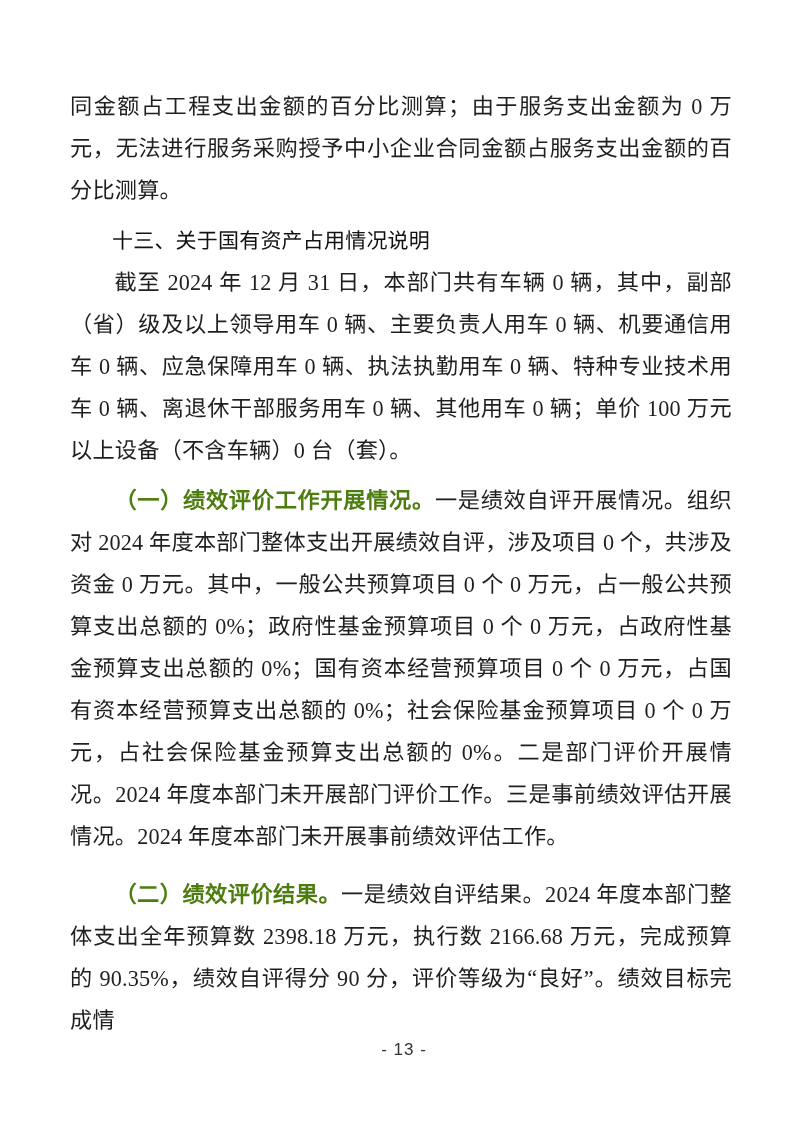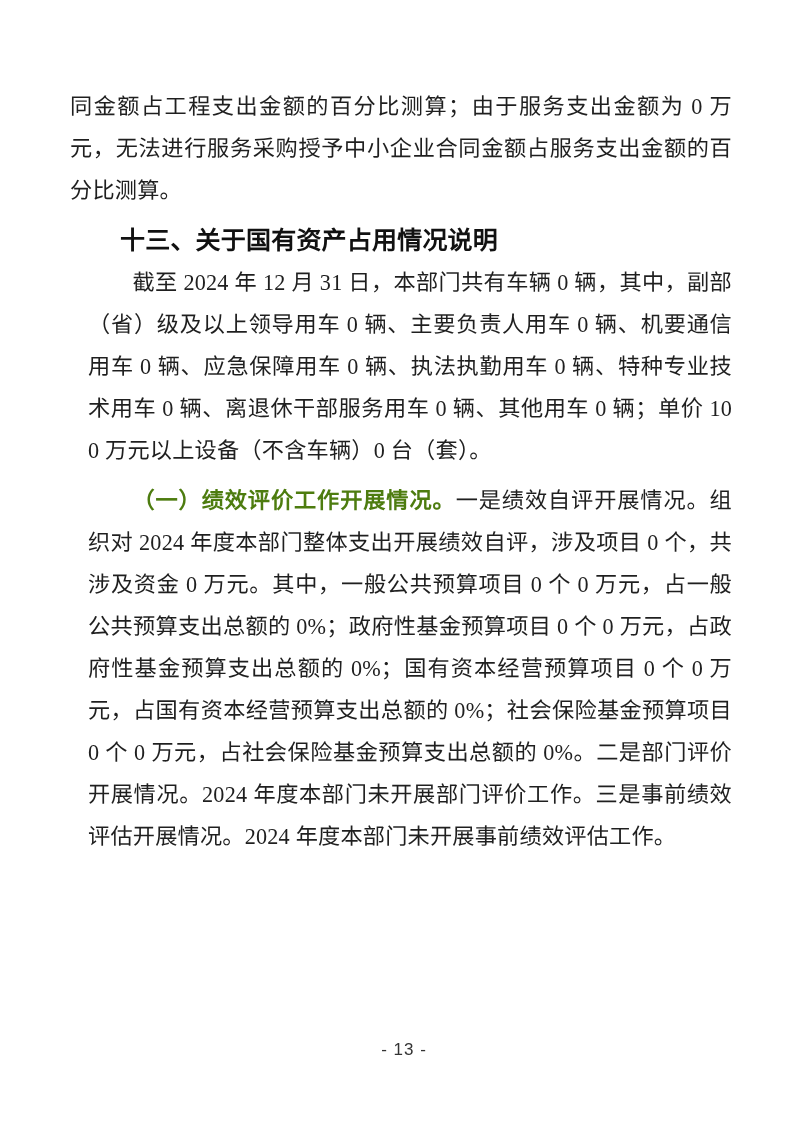--- a/index.html
+++ b/index.html
@@ -42,28 +42,27 @@
     text-align-last: left;
     text-justify: inter-character;
     margin: 0;
     letter-spacing: 0.2px;
     word-break: break-all;
     color: #1f1f1f;
   }
 
   .para.indent {
     text-indent: 2em;
-    margin-left: 18px;
   }
 
   
   .heading {
-    font-size: 25px;
+    font-size: 21px;
     line-height: 42px;
-    font-weight: bold;
+    font-weight: normal;
     margin: 0;
     text-indent: 2em;
     letter-spacing: 0.2px;
     color: #111111;
   }
 
   
   .lead {
     font-weight: bold;
     color: #4d7c0f;
@@ -100,18 +99,19 @@
 
     <p class="para indent">截至 2024 年 12 月 31 日，本部门共有车辆 0 辆，其中，副部（省）级及以上领导用车 0 辆、主要负责人用车 0 辆、机要通信用车 0 辆、应急保障用车 0 辆、执法执勤用车 0 辆、特种专业技术用车 0 辆、离退休干部服务用车 0 辆、其他用车 0 辆；单价 100 万元以上设备（不含车辆）0 台（套）。</p>
 
     <div class="spacer-sm"></div>
 
 
     <p class="para indent"><span class="lead">（一）绩效评价工作开展情况。</span><span>一是绩效自评开展情况。组织对 2024 年度本部门整体支出开展绩效自评，涉及项目 0 个，共涉及资金 0 万元。其中，一般公共预算项目 0 个 0 万元，占一般公共预算支出总额的 0%；政府性基金预算项目 0 个 0 万元，占政府性基金预算支出总额的 0%；国有资本经营预算项目 0 个 0 万元，占国有资本经营预算支出总额的 0%；社会保险基金预算项目 0 个 0 万元，占社会保险基金预算支出总额的 0%。二是部门评价开展情况。2024 年度本部门未开展部门评价工作。三是事前绩效评估开展情况。2024 年度本部门未开展事前绩效评估工作。</span></p>
 
     <div class="spacer-md"></div>
 
+    <p class="para indent"><span class="lead">（二）绩效评价结果。</span><span>一是绩效自评结果。2024 年度本部门整体支出全年预算数 2398.18 万元，执行数 2166.68 万元，完成预算的 90.35%，绩效自评得分 90 分，评价等级为“良好”。绩效目标完成情</span></p>
 
   </div>
 
   <div class="page-number">- 13 -</div>
 
 </div>
 
 </body></html>

